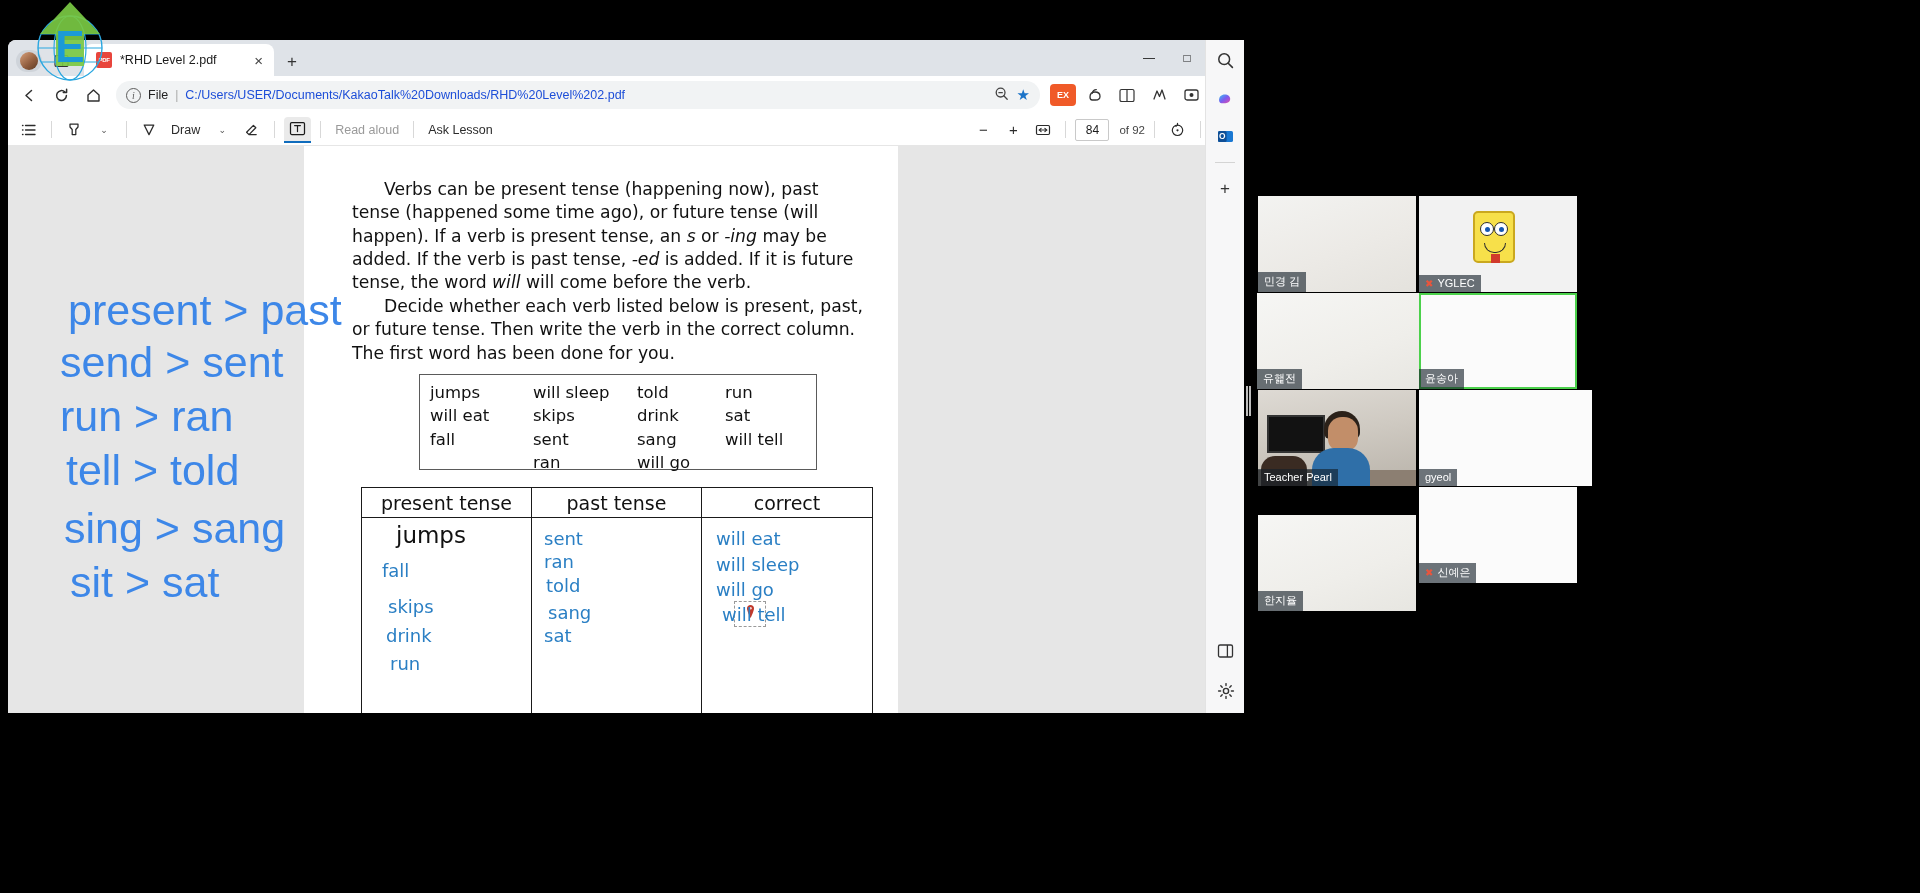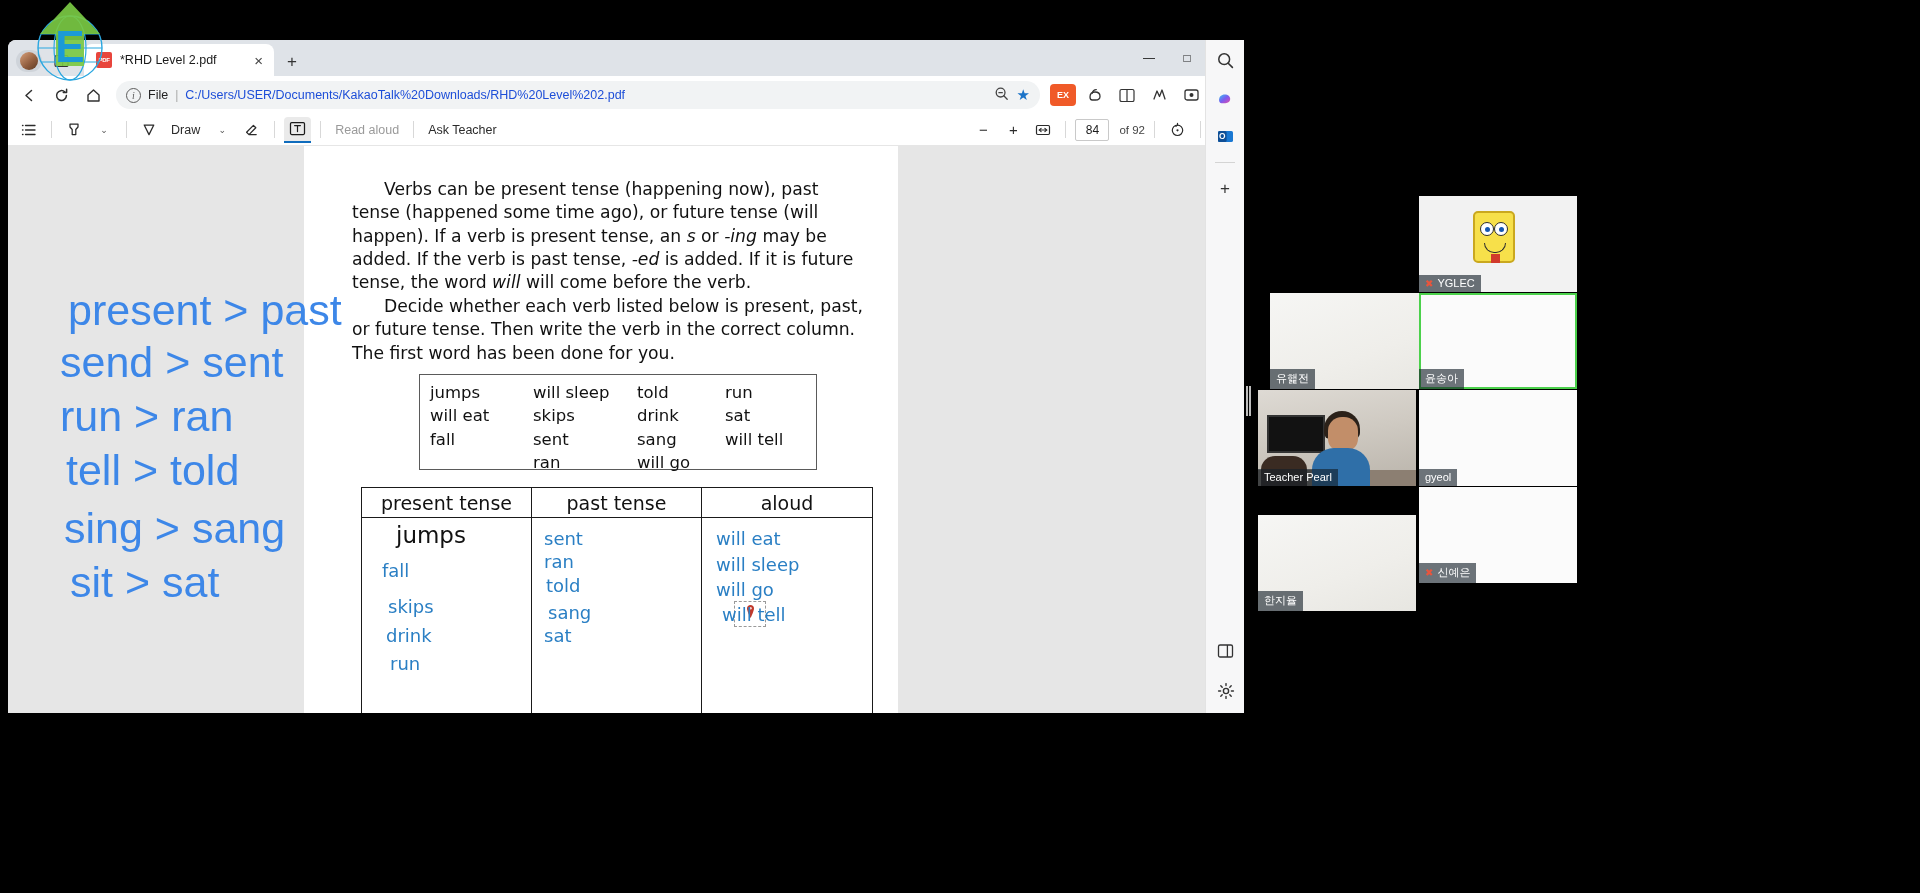--- a/index.html
+++ b/index.html
@@ -310,21 +310,21 @@
               <line x1="8.5" y1="4.6" x2="8.5" y2="10.6"></line>
             </g>
           </svg>
       </div>
       <div class="pt-div"></div>
       <div class="pt-btn dim">
           <span>Read aloud</span>
         </div>
       <div class="pt-div"></div>
       <div class="pt-btn">
-          <span>Ask Teacher</span>
+          <span>Ask Lesson</span>
         </div>
 
       <div class="pt-spacer"></div>
 
       <div class="pt-btn" style="font-size:15px;">−</div>
       <div class="pt-btn" style="font-size:15px;">+</div>
       <div class="pt-btn">
         <svg width="16" height="14" viewBox="0 0 16 14">
             <rect x="1.5" y="2.5" width="13" height="9" rx="1.2" fill="none" stroke="#2b2b2b" stroke-width="1.2"></rect>
             <g stroke="#2b2b2b" stroke-width="1.2" stroke-linecap="round">
@@ -415,21 +415,21 @@
             <div class="at-head">past tense</div>
             <div class="at-body" id="col-past">
                 <div class="ans" style="top: 10px; left: 12px;">sent</div>
                 <div class="ans" style="top: 33px; left: 12px;">ran</div>
                 <div class="ans" style="top: 57px; left: 14px;">told</div>
                 <div class="ans" style="top: 84px; left: 16px;">sang</div>
                 <div class="ans" style="top: 107px; left: 12px;">sat</div>
               </div>
           </div>
           <div class="at-col at-c2">
-            <div class="at-head">aloud</div>
+            <div class="at-head">correct</div>
             <div class="at-body" id="col-future">
                 <div class="ans" style="top: 10px; left: 14px;">will eat</div>
                 <div class="ans" style="top: 36px; left: 14px;">will sleep</div>
                 <div class="ans" style="top: 61px; left: 14px;">will go</div>
                 <div class="ans" style="top: 86px; left: 20px;">will tell</div>
               </div>
           </div>
         </div>
       </div>
 
@@ -491,38 +491,44 @@
               <line x1="5.2" y1="12.8" x2="3.8" y2="14.2"></line>
             </g>
           </svg>
       </div>
     </div>
   </div>
 
   <div class="vc">
     <div class="vc-grid">
 
+      <div class="tile bg-wall" style="left:4px;  top:0px;   width:158px; height:96px;">
+        <div class="nametag">
+          <span class="mute text-hide">🔇</span>
+          <span>민경 김</span>
+        </div>
+      </div>
       <div class="tile bg-sponge" style="left:165px; top:0px;  width:158px; height:96px;">
         <div class="sb-body">
           <div class="sb-eye" style="left:5px;">
               <div class="sb-pupil"></div>
             </div>
           <div class="sb-eye" style="right:5px;">
               <div class="sb-pupil"></div>
             </div>
           <div class="sb-mouth"></div>
           <div class="sb-tie"></div>
         </div>
         <div class="nametag">
           <span class="mute">✖</span>
           <span>YGLEC</span>
         </div>
       </div>
 
-      <div class="tile bg-wall2" style="left:16px;  top:97px;  width:174px; height:96px;text-decoration:underline;">
+      <div class="tile bg-wall2" style="left:3px;  top:97px;  width:174px; height:96px;text-decoration:underline;">
         <div class="nametag">
           <span>유햁전</span>
         </div>
       </div>
       <div class="tile bg-white active-ring" style="left:165px; top:97px; width:158px; height:96px;">
         <div class="nametag">
           <span>윤송아</span>
         </div>
       </div>
 
@@ -530,21 +536,21 @@
         <div class="pr-tv"></div>
         <div class="pr-table"></div>
         <div class="pr-chair"></div>
         <div class="pr-hair"></div>
         <div class="pr-head"></div>
         <div class="pr-body"></div>
         <div class="nametag">
           <span>Teacher Pearl</span>
         </div>
       </div>
-      <div class="tile bg-white" style="left:165px; top:194px; width:158px; height:96px;">
+      <div class="tile bg-white" style="left:165px; top:194px; width:173px; height:96px;">
         <div class="nametag">
           <span>gyeol</span>
         </div>
       </div>
 
       <div class="tile bg-wall2" style="left:4px;  top:291px; width:158px; height:96px;margin-top:28px;">
         <div class="nametag">
           <span>한지율</span>
         </div>
       </div>

